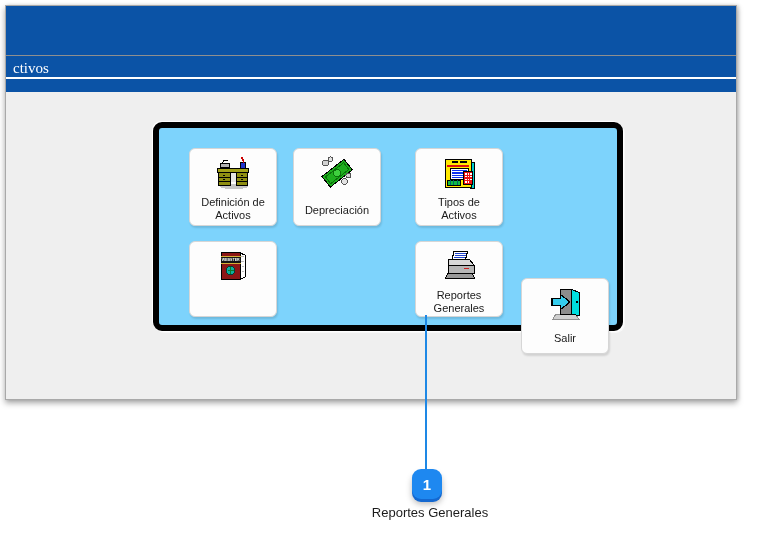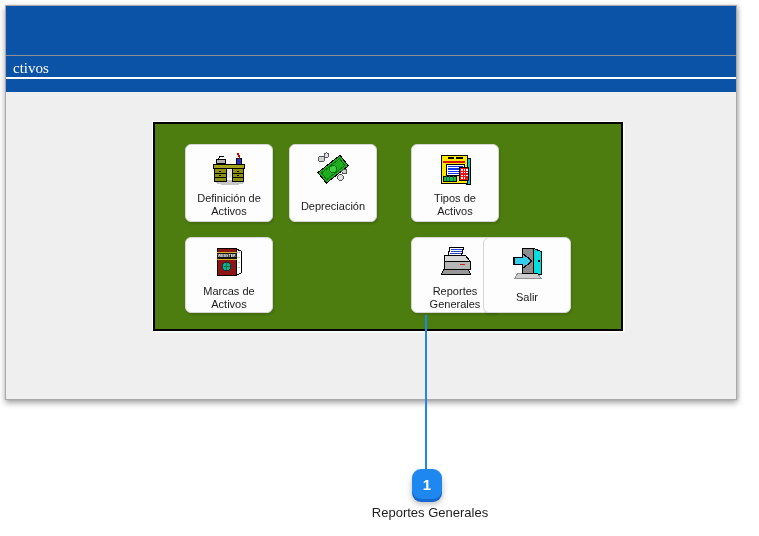--- a/index.html
+++ b/index.html
@@ -11,32 +11,32 @@
           box-shadow:0 3px 6px rgba(0,0,0,.35),2px 0 3px rgba(0,0,0,.12);}
 
   .titlebar{height:49px;background:#0b53a6;color:#fff;display:flex;flex-direction:column;
             justify-content:center;align-items:center;border-bottom:1px solid #8f8f8f;
             font-family:"Liberation Serif", serif;font-size:19px;line-height:22px;letter-spacing:.4px;}
   .menubar{height:21px;background:#0b53a6;border-bottom:2px solid #ffffff;display:flex;
            align-items:flex-end;color:#fff;font-family:"Liberation Serif", serif;font-size:15px;
            padding-left:7px;}
   .bluestrip{height:13px;background:#0b53a6;}
 
-  .panel{position:absolute;left:147px;top:116px;width:470px;height:209px;background:#4d7c0f;
-         border:2px solid #000000;border-radius:0;box-sizing:border-box;
+  .panel{position:absolute;left:147px;top:116px;width:470px;height:209px;background:#7dd3fc;
+         border:6px solid #000000;border-radius:9px;box-sizing:border-box;
          box-shadow:-1px -1px 0 #ffffff,1px 1px 0 #ffffff,2px 2px 0 #f8f8f8;}
 
   .btn{position:absolute;width:88px;background:#fdfdfd;border:1px solid #d6d6d6;border-radius:6px;
        box-sizing:border-box;display:flex;flex-direction:column;align-items:center;
        padding:7px 5px 8px 5px;cursor:pointer;box-shadow:1px 2px 2px rgba(0,0,0,.12);}
   .btn .cap{margin-top:auto;font-size:11px;line-height:13px;text-align:center;color:#1a1a1a;width:78px;}
   .btn svg{shape-rendering:crispEdges;flex:0 0 auto;}
   .r1{top:20px;height:78px;}
   .r2{top:113px;height:76px;}
-  .c1{left:30px;} .c2{left:134px;} .c3{left:240px;margin-left:16px;} .c4{left:328px;}
+  .c1{left:30px;} .c2{left:134px;} .c3{left:240px;margin-left:16px;} .c4{left:362px;margin-top:37px;}
 
   .callout-line{position:absolute;left:425px;top:315px;width:2px;height:155px;background:#1e88e5;z-index:5;}
   .callout-badge{position:absolute;left:412px;top:469px;width:30px;height:30px;border-radius:9px;
                  background:#1e88f0;color:#fff;font-weight:bold;font-size:15px;display:flex;
                  align-items:center;justify-content:center;z-index:6;
                  box-shadow:0 3px 0 #1468d0,0 5px 6px rgba(0,0,0,.28);}
   .callout-label{position:absolute;left:330px;top:505px;width:200px;text-align:center;
                  font-size:13px;color:#1c1c1c;z-index:6;}
 </style>
 </head>
@@ -141,21 +141,20 @@
           <line x1="28.5" y1="22" x2="31" y2="22" stroke="#bbb"></line>
           <rect x="8" y="3.5" width="19.5" height="27" fill="#8c1616" stroke="#000" stroke-width="1"></rect>
           <rect x="8" y="8" width="19.5" height="6" fill="#151515"></rect>
           <rect x="8" y="7.4" width="19.5" height="0.9" fill="#d4af37"></rect>
           <rect x="8" y="13.9" width="19.5" height="0.9" fill="#d4af37"></rect>
           <text x="17.7" y="12.3" font-size="3.6" fill="#ffffff" text-anchor="middle" font-family="Liberation Sans, sans-serif" font-weight="bold">WEBSTER</text>
           <circle cx="17.7" cy="21.5" r="4.2" fill="#0fae9e" stroke="#063c36" stroke-width="1"></circle>
           <path d="M17.7 18.3 v6.4 M14.5 21.5 h6.4" stroke="#0a7a2a" stroke-width="1.4"></path>
         </svg>
       </span>
-      <span class="cap">Marcas de Activos</span>
     </div>
 
 
     <div class="btn r2 c3">
       <span>
         <svg width="42" height="36" viewBox="0 0 40 36">
           <path d="M15 2.5 h13.5 l-2 8 H13 z" fill="#ffffff" stroke="#000" stroke-width="1"></path>
           <line x1="16" y1="4.6" x2="27.2" y2="4.6" stroke="#2244cc" stroke-width="1.1"></line>
           <line x1="15.6" y1="6.6" x2="26.8" y2="6.6" stroke="#2244cc" stroke-width="1.1"></line>
           <line x1="15.2" y1="8.6" x2="26.4" y2="8.6" stroke="#2244cc" stroke-width="1.1"></line>

